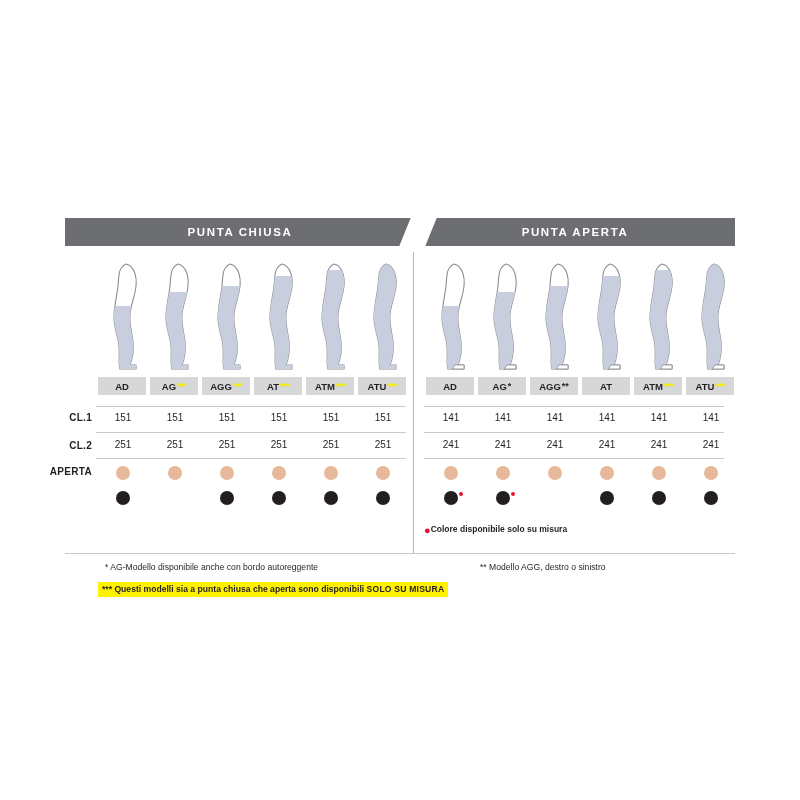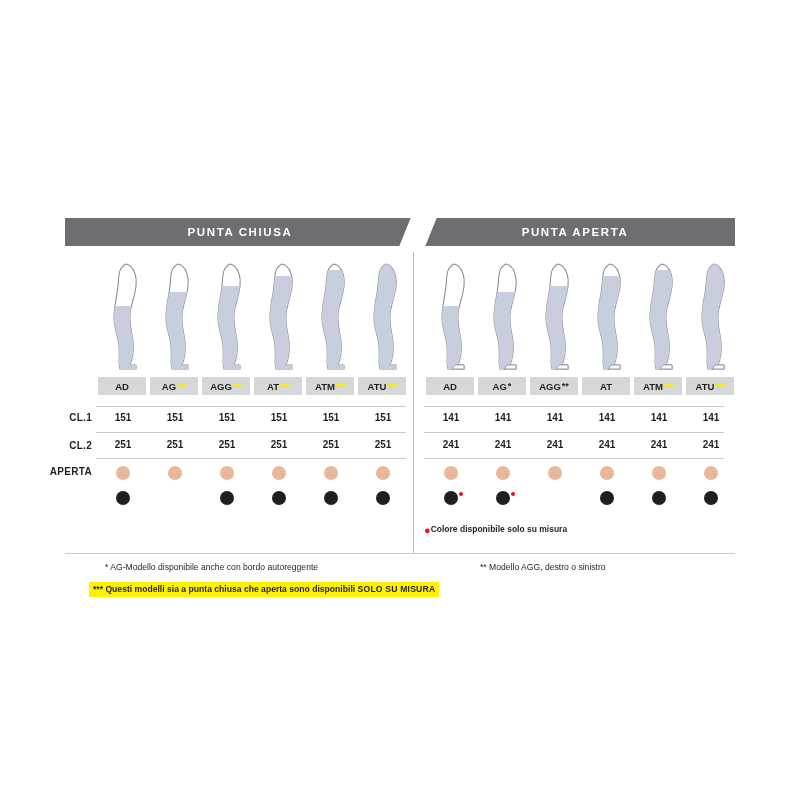--- a/index.html
+++ b/index.html
@@ -126,21 +126,21 @@
   .rowline {
     position: absolute;
     height: 1px;
     background: #c9cacc;
   }
   .cell {
     position: absolute;
     width: 50px;
     text-align: center;
     font-size: 10px;
-    font-weight: bold;
+    font-weight: normal;
     color: #231f20;
   }
   
   .dot {
     position: absolute;
     border-radius: 50%;
   }
   .dot.beige { background: #e8b89a; }
   .dot.black { background: #231f20; }
   .reddot {
@@ -173,21 +173,21 @@
   }
   .footnote {
     position: absolute;
     font-size: 8.6px;
     color: #231f20;
     white-space: nowrap;
     text-align: right;
   }
   .highlight {
     position: absolute;
-    left: 89px;
+    left: 98px;
     top: 582px;
     background: #fff200;
     padding: 2px 4px 3px 4px;
     font-size: 8.6px;
     font-weight: bold;
     color: #231f20;
     white-space: nowrap;
   }
   .highlight .upper { letter-spacing: 0.2px; }
 </style>

